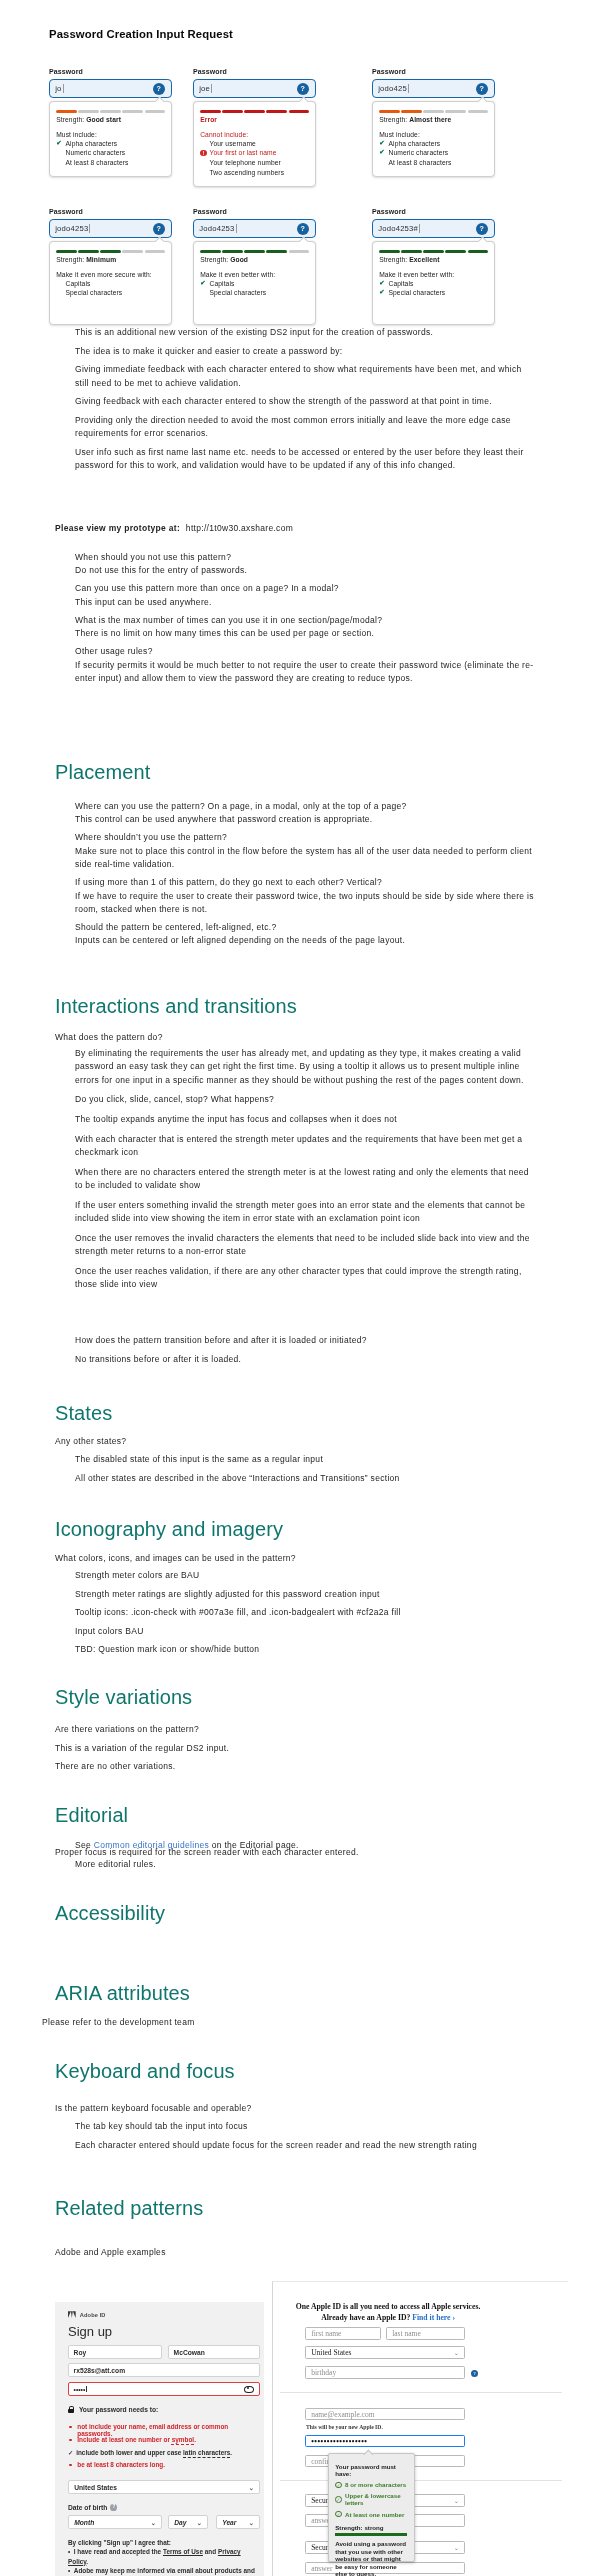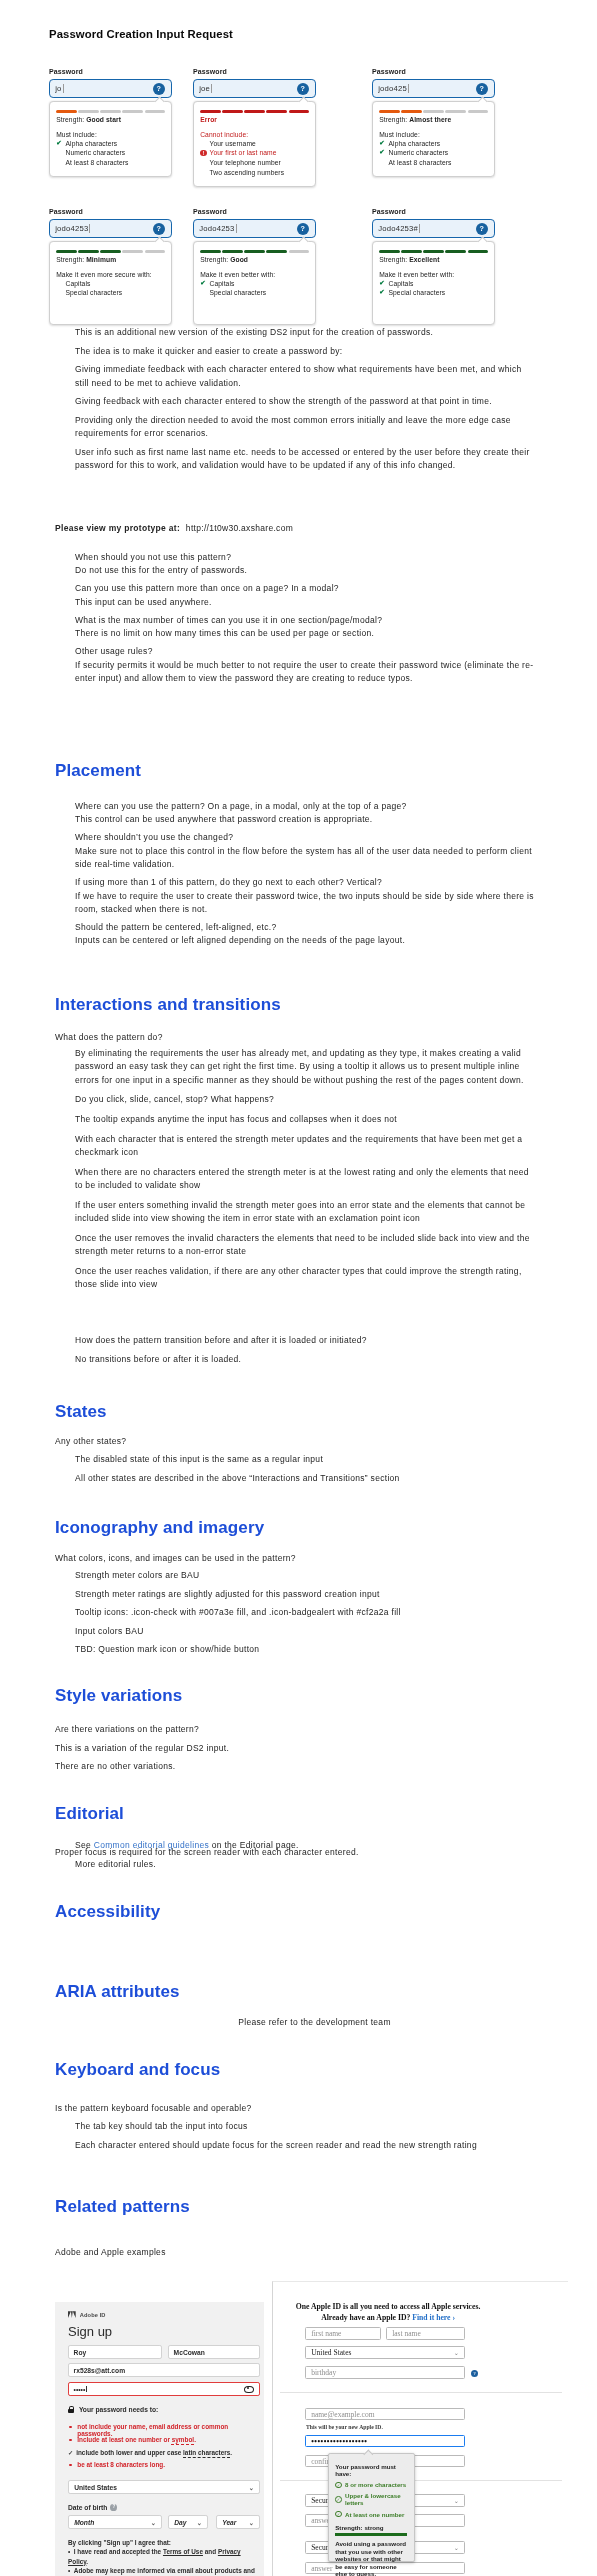--- a/index.html
+++ b/index.html
@@ -1,21 +1,21 @@
 <!DOCTYPE html>
 <html style="font-size:8.2px"><head>
 <meta charset="utf-8">
 <style>
   html,body{margin:0;padding:0;background:#fff;}
   .page{position:relative;width:598px;height:2786px;background:#fff;overflow:hidden;
         font-family:"Liberation Sans",sans-serif;color:#202020;}
   .abs{position:absolute;}
   
   .doc-title{font-size:11.3px;font-weight:bold;color:#0a0a0a;letter-spacing:0.1px;}
-  .h2{font-size:17px;font-weight:700;color:#1d4ed8;letter-spacing:0.1px;}
+  .h2{font-size:20px;font-weight:400;color:#0f766e;letter-spacing:0.1px;}
   .body,.qa p,.para{font-size:8.5px;line-height:13.4px;letter-spacing:0.3px;color:#242424;margin:0;}
   .qa{margin-bottom:4.6px;}
   .para{margin-bottom:5.2px;}
   .ipara{margin-bottom:6.2px;}
   .boldlabel{font-weight:bold;}
   a.lnk{color:#3673c8;text-decoration:none;cursor:pointer;}
   
   .pwcard{position:absolute;width:123px;}
   .pwlabel{font-size:7px;font-weight:bold;color:#1b1b1b;letter-spacing:0.1px;}
   .pwinput{position:absolute;top:11.3px;left:0;width:123px;height:18.5px;box-sizing:border-box;
@@ -316,21 +316,21 @@
       <div style="height:27px;"></div>
     </div>
   </div>
 
   <section class="abs" style="left:75px;top:326px;width:459px;">
     <p class="para">This is an additional new version of the existing DS2 input for the creation of passwords.</p>
     <p class="para">The idea is to make it quicker and easier to create a password by:</p>
     <p class="para">Giving immediate feedback with each character entered to show what requirements have been met, and which still need to be met to achieve validation.</p>
     <p class="para">Giving feedback with each character entered to show the strength of the password at that point in time.</p>
     <p class="para">Providing only the direction needed to avoid the most common errors initially and leave the more edge case requirements for error scenarios.</p>
-    <p class="para">User info such as first name last name etc. needs to be accessed or entered by the user before they create their password for this to work, and validation would have to be updated if any of this info changed.</p>
+    <p class="para">User info such as first name last name etc. needs to be accessed or entered by the user before they least their password for this to work, and validation would have to be updated if any of this info changed.</p>
   </section>
 
   <div class="abs body" style="left:55px;top:522px;width:489px;">
     <span class="boldlabel">Please view my prototype at:</span>
     <span style="margin-left:3.1px;">http://1t0w30.axshare.com</span>
   </div>
 
   <section class="abs" style="left:75px;top:551px;width:459px;">
     <div class="qa">
         <p>When should you not use this pattern?</p>
@@ -350,21 +350,21 @@
       </div>
   </section>
 
   <h2 class="abs h2" style="left:55px;top:761px;margin:0;">Placement</h2>
   <section class="abs" style="left:75px;top:800px;width:459px;">
     <div class="qa">
         <p>Where can you use the pattern? On a page, in a modal, only at the top of a page?</p>
         <p>This control can be used anywhere that password creation is appropriate.</p>
       </div>
     <div class="qa">
-        <p>Where shouldn’t you use the changed?</p>
+        <p>Where shouldn’t you use the pattern?</p>
         <p>Make sure not to place this control in the flow before the system has all of the user data needed to perform client side real-time validation.</p>
       </div>
     <div class="qa">
         <p>If using more than 1 of this pattern, do they go next to each other? Vertical?</p>
         <p>If we have to require the user to create their password twice, the two inputs should be side by side where there is room, stacked when there is not.</p>
       </div>
     <div class="qa">
         <p>Should the pattern be centered, left-aligned, etc.?</p>
         <p>Inputs can be centered or left aligned depending on the needs of the page layout.</p>
       </div>
@@ -414,21 +414,21 @@
   <h2 class="abs h2" style="left:55px;top:1804px;margin:0;">Editorial</h2>
   <section class="abs" style="left:75px;top:1839px;width:459px;">
     <p class="para"><span>See </span><a class="lnk">Common editorial guidelines</a><span> on the Editorial page.</span></p>
     <p class="para">More editorial rules.</p>
   </section>
 
   <h2 class="abs h2" style="left:55px;top:1902px;margin:0;">Accessibility</h2>
   <div class="abs body" style="left:55px;top:1846px;width:489px;">Proper focus is required for the screen reader with each character entered.</div>
 
   <h2 class="abs h2" style="left:55px;top:1982px;margin:0;">ARIA attributes</h2>
-  <div class="abs body" style="left:70px;top:2016px;width:489px;text-align:center;">Please refer to the development team</div>
+  <div class="abs body" style="left:42px;top:2016px;width:489px;">Please refer to the development team</div>
 
   <h2 class="abs h2" style="left:55px;top:2060px;margin:0;">Keyboard and focus</h2>
   <div class="abs body" style="left:55px;top:2102px;width:489px;">Is the pattern keyboard focusable and operable?</div>
   <section class="abs" style="left:75px;top:2120px;width:459px;">
     <p class="para">The tab key should tab the input into focus</p>
     <p class="para">Each character entered should update focus for the screen reader and read the new strength rating</p>
   </section>
 
   <h2 class="abs h2" style="left:55px;top:2197px;margin:0;">Related patterns</h2>
   <div class="abs body" style="left:55px;top:2246px;width:489px;">Adobe and Apple examples</div>

